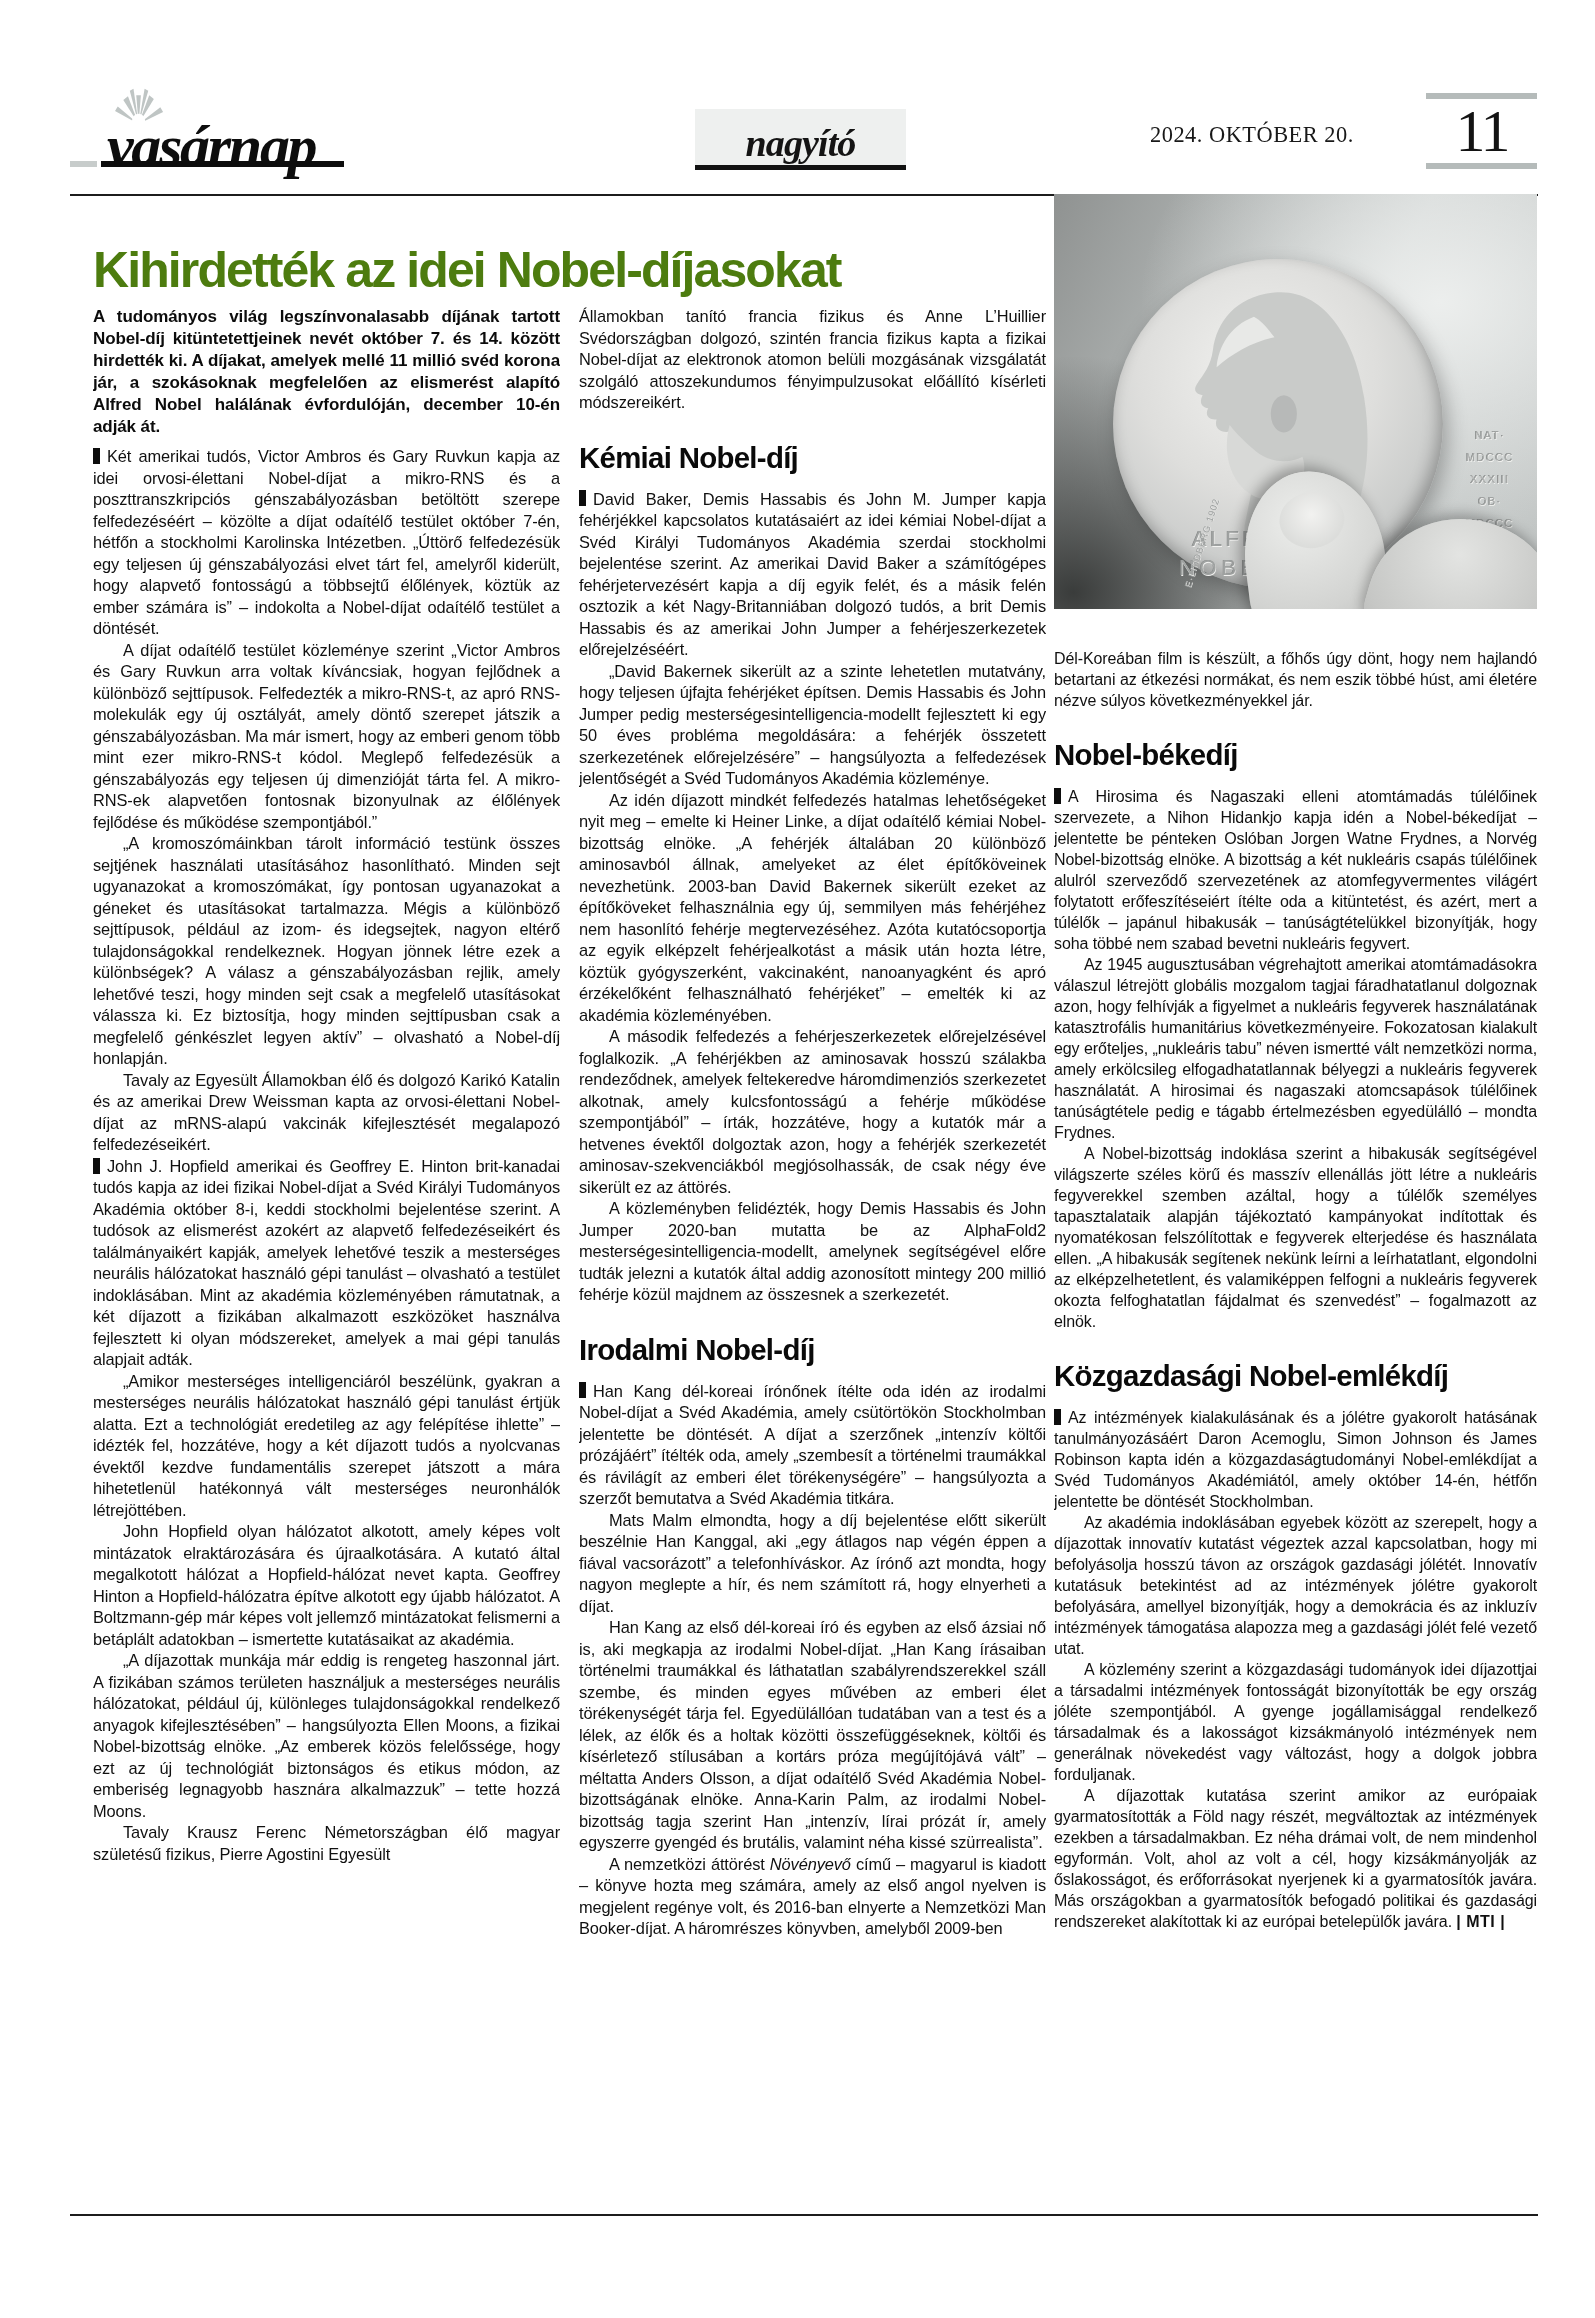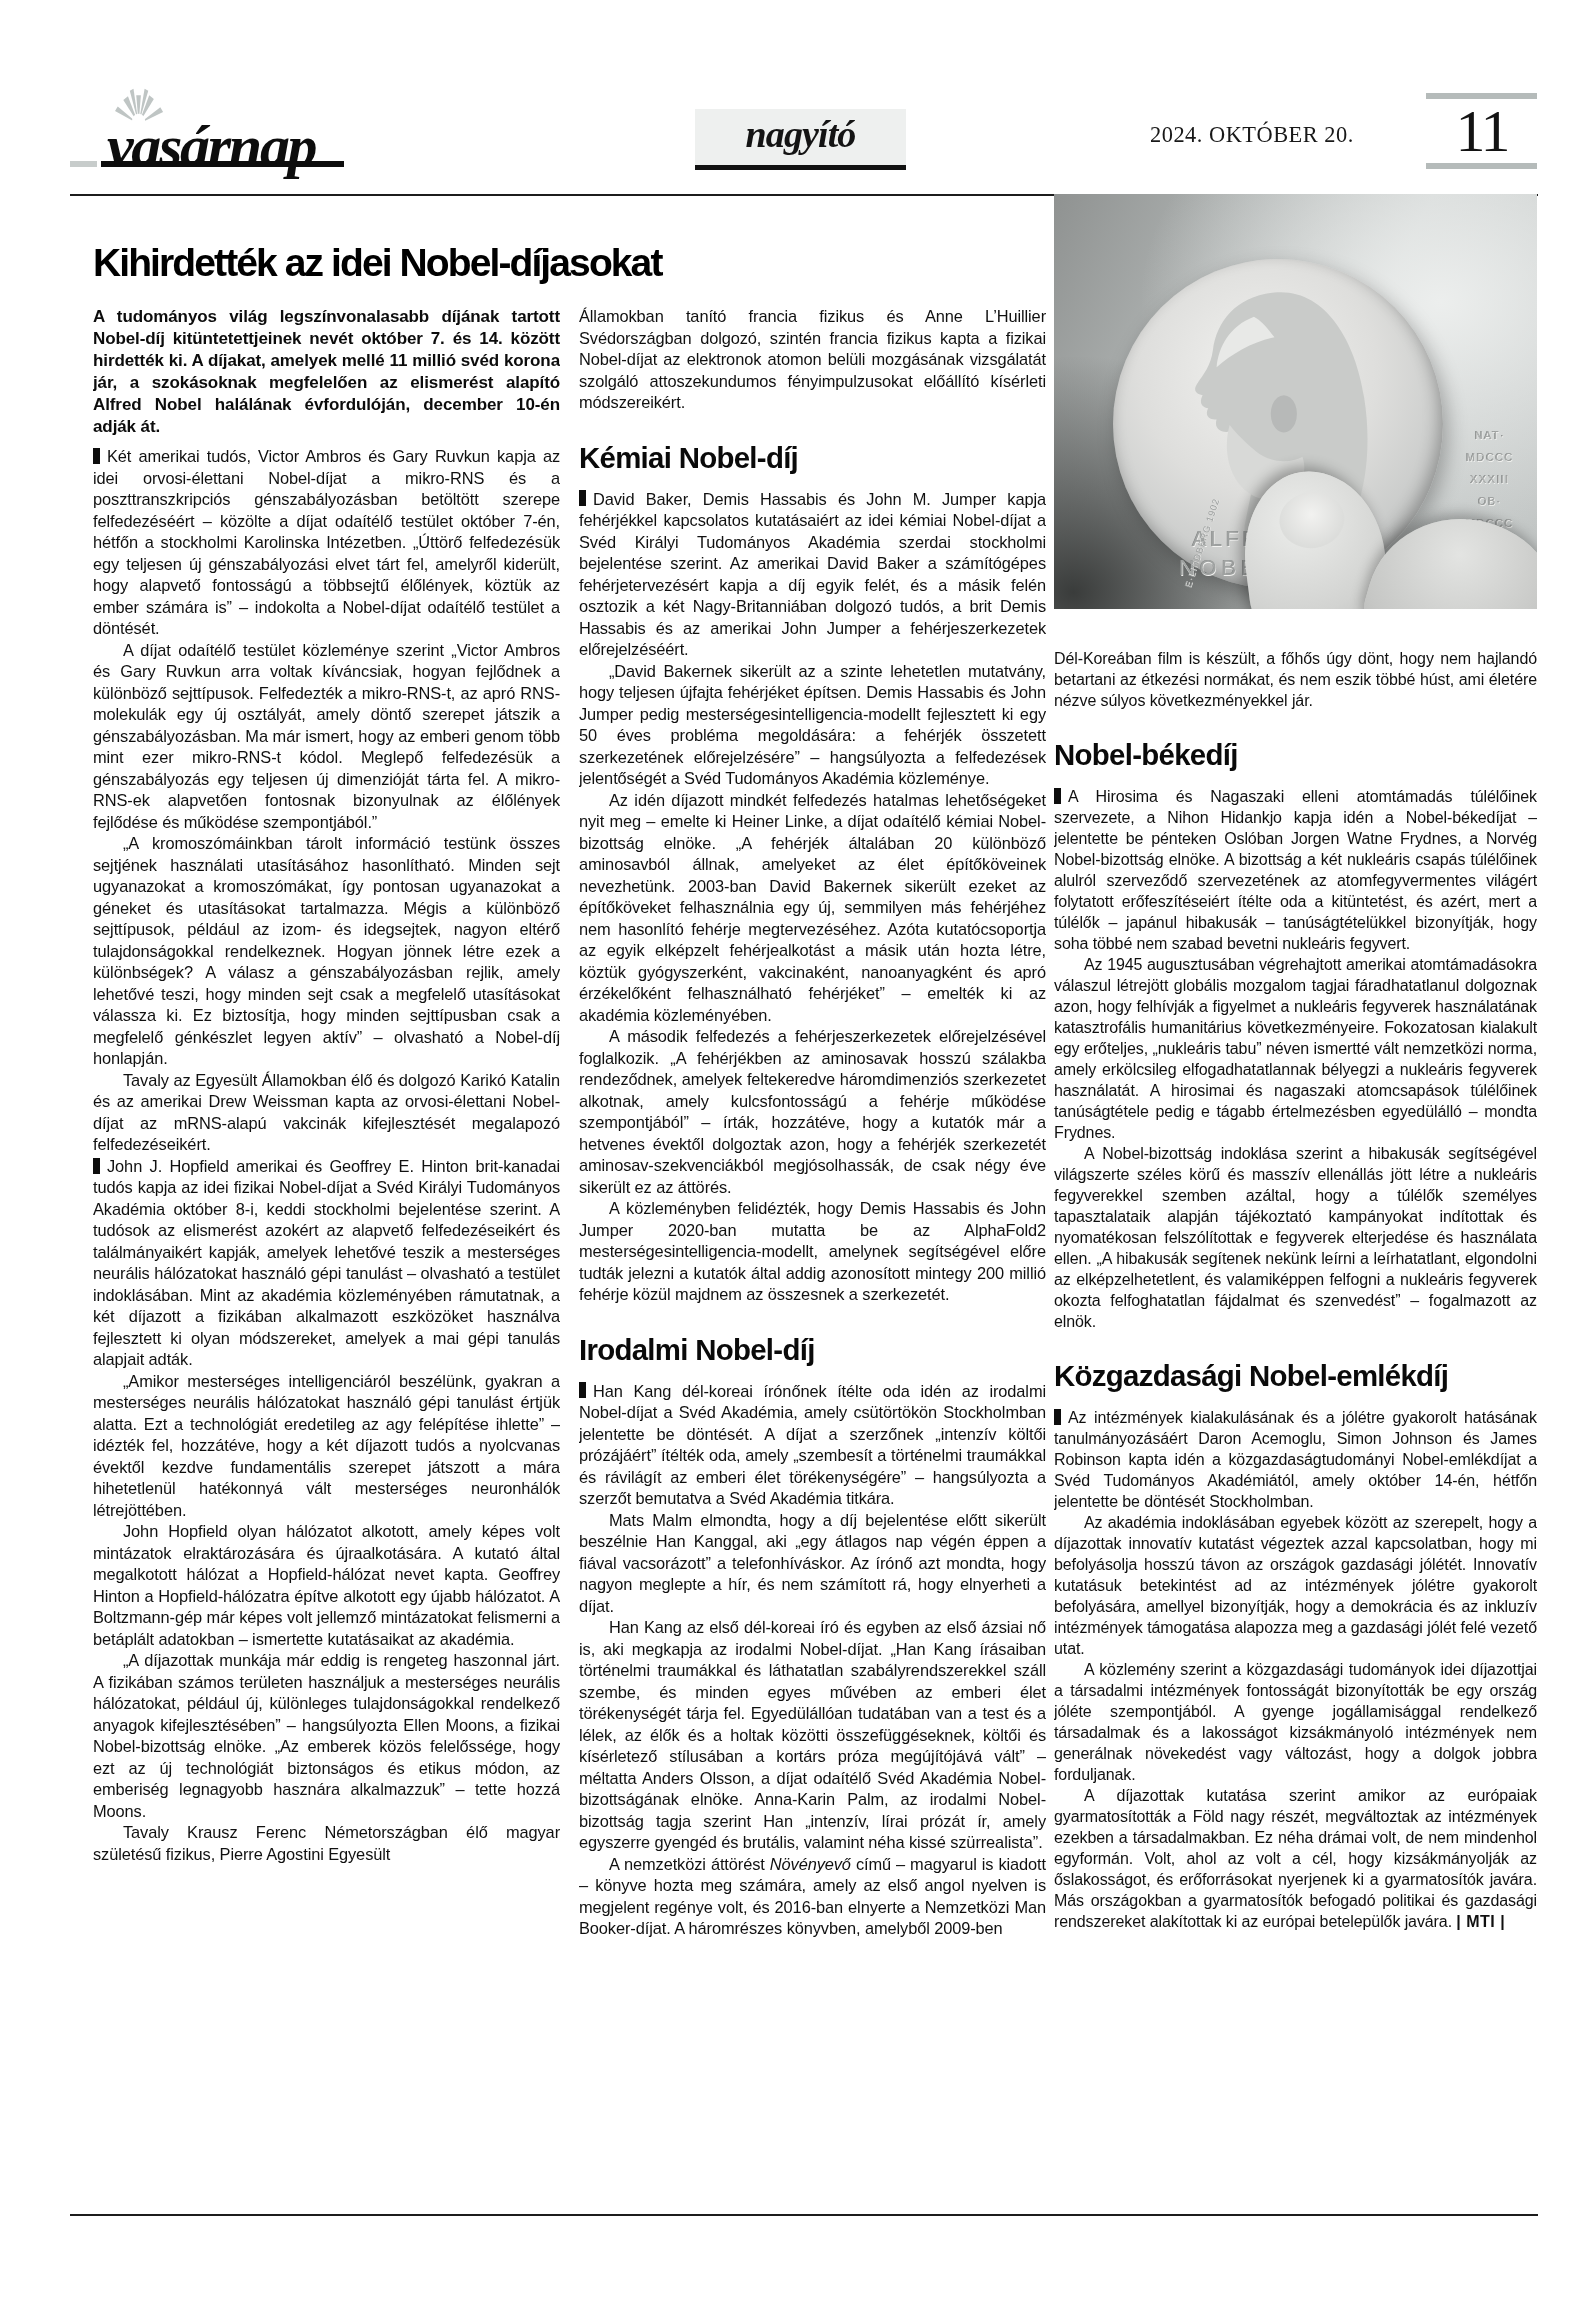--- a/index.html
+++ b/index.html
@@ -12,21 +12,21 @@
     position:absolute;left:99px;top:116px;z-index:2;
     font-family:"Liberation Serif",serif;font-style:italic;font-weight:600;
     font-size:60px;line-height:1;letter-spacing:-2.3px;color:#0d0d0d;margin-left:8px;
   }
   .logo-underline{position:absolute;left:101px;top:161px;width:243px;height:6px;background:#0d0d0d;}
   .logo-dash{position:absolute;left:70px;top:161px;width:27px;height:6px;background:#c7cccb;}
   .sunburst{position:absolute;left:114px;top:87px;width:51px;height:37px;}
   .section-box{
     position:absolute;left:695px;top:109px;width:211px;height:56px;
     background:#eef0ef;border-bottom:5.1px solid #121212;
-    display:flex;align-items:flex-start;justify-content:center;
+    display:flex;align-items:flex-end;justify-content:center;
   }
   .section-box .txt{
     font-family:"Liberation Serif",serif;font-style:italic;font-weight:700;
     font-size:38px;letter-spacing:-0.9px;color:#141414;padding-top:2.8px;
   }
   .date{
     position:absolute;left:1150px;top:122px;width:234px;
     font-family:"Liberation Serif",serif;font-size:22.4px;letter-spacing:0.5px;color:#181818;
   }
   .pagenum{position:absolute;left:1426px;top:93px;width:111px;text-align:center;}
@@ -34,21 +34,21 @@
   .pagenum .num{
     font-family:"Liberation Serif",serif;font-size:60px;line-height:64px;
     letter-spacing:-2.8px;color:#131313;
   }
   .rule-top{position:absolute;left:70px;top:194px;width:1468px;height:1.9px;background:#1c1c1c;}
   .rule-bottom{position:absolute;left:70px;top:2214px;width:1468px;height:1.9px;background:#1c1c1c;}
 
   
   .headline{
     position:absolute;left:93px;top:209px;width:949px;
-    font-size:39px;line-height:55px;font-weight:700;letter-spacing:-1.9px;color:#000000;
+    font-size:50px;line-height:55px;font-weight:700;letter-spacing:-1.9px;color:#4d7c0f;
   }
 
   
   .col{position:absolute;top:306px;width:467px;height:1907px;overflow:hidden;text-align:justify;}
   #col1{left:93px;}
   #col2{left:579px;}
   #col3{left:1054px;top:194px;width:483px;height:2021px;}
   .lead{
     font-weight:700;font-size:17px;line-height:22px;letter-spacing:-0.1px;
     margin:0 0 8.4px 0;color:#0c0c0c;

